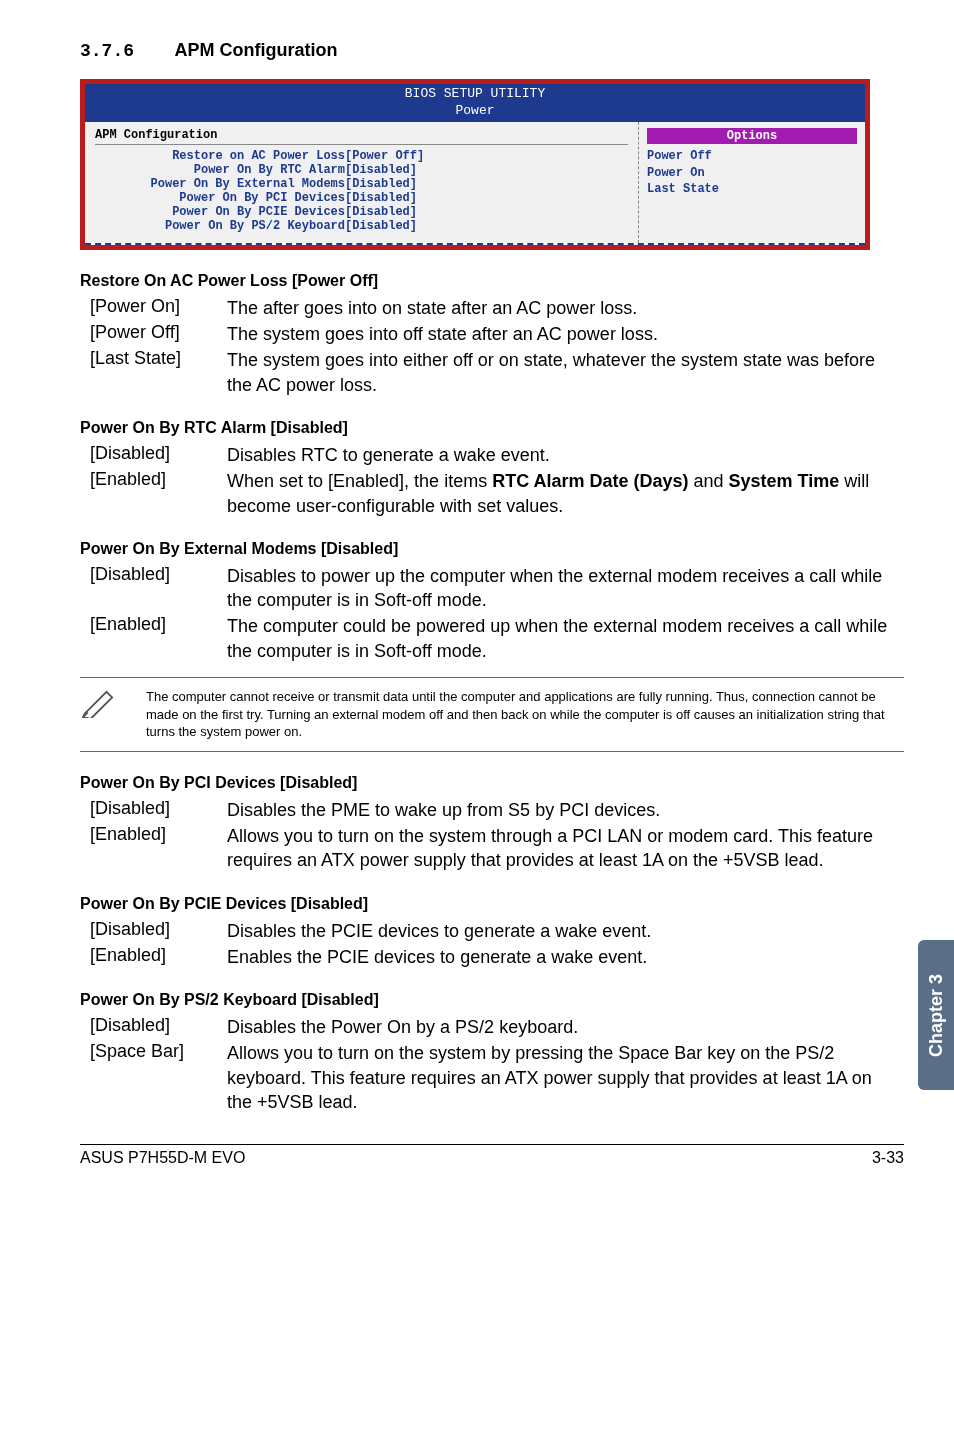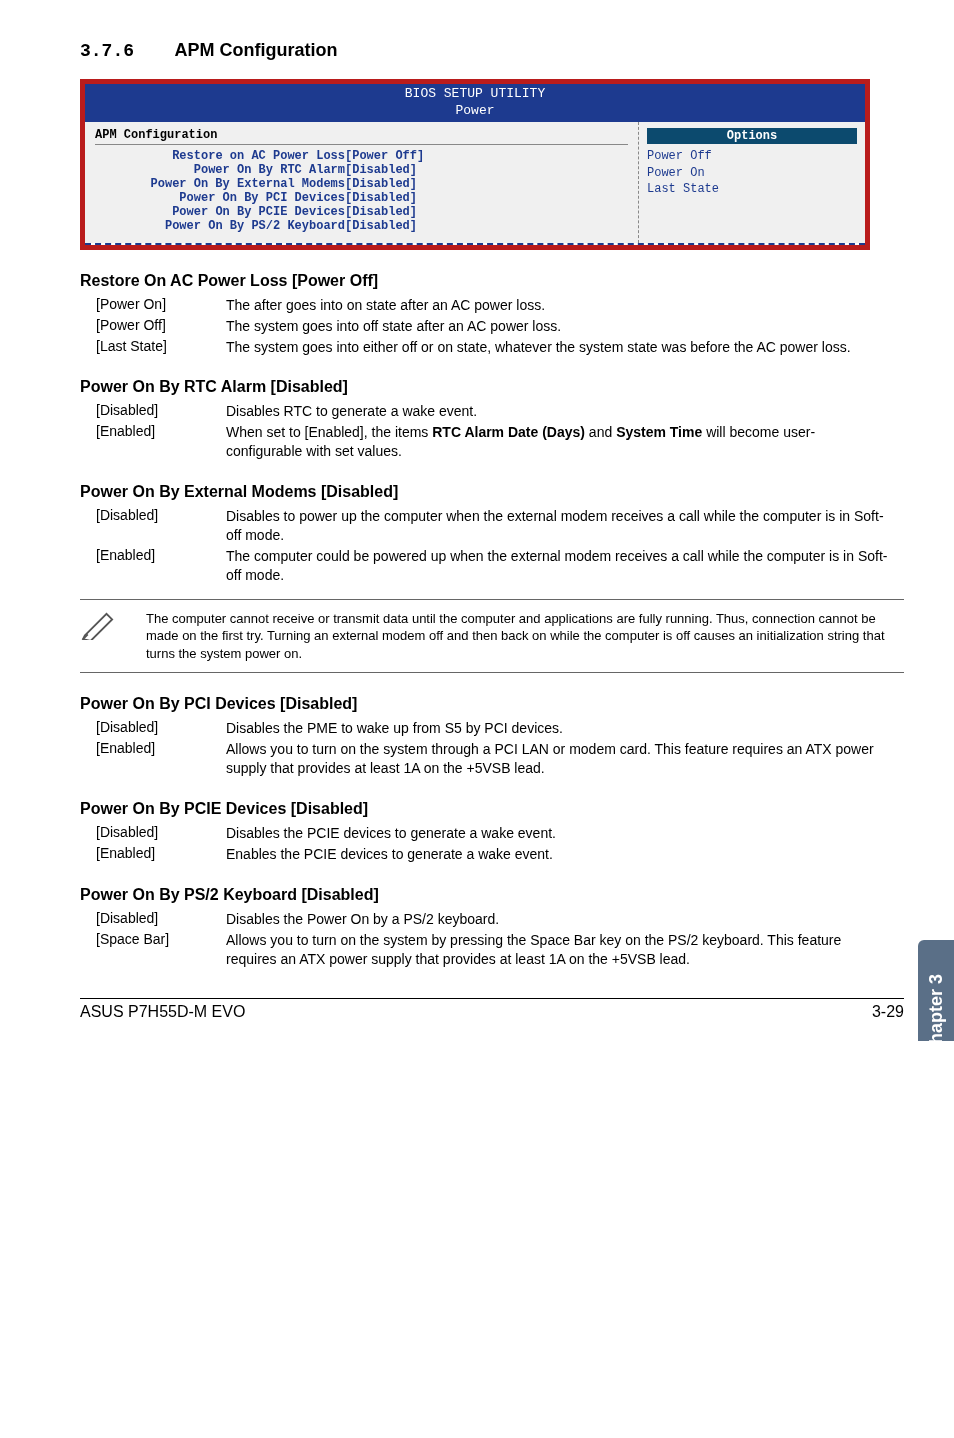--- a/index.html
+++ b/index.html
@@ -76,46 +76,47 @@
     color: #1d3a8f;
     font-weight: bold;
   }
   .bios-right {
     width: 210px;
     padding: 6px 8px;
     font-family: "Courier New", monospace;
     font-size: 12px;
   }
   .options-bar {
-    background: #0c4a6e;
+    background: #a21caf;
     color: #fff;
     text-align: center;
     font-weight: bold;
     padding: 1px 0;
     margin-bottom: 4px;
   }
   .bios-right-text {
     color: #1d3a8f;
-    font-weight: normal;
+    font-weight: bold;
     line-height: 1.4;
   }
   .dashed-bottom {
     border-top: 2px dashed #1d3a8f;
     margin: 0;
   }
 
   h4.item-heading {
     font-size: 16px;
     margin: 22px 0 6px 0;
     font-weight: bold;
   }
   .def-row {
     display: flex;
-    font-size: 14px;
-    margin: 2px 16px;
+    font-size: 18px;
+    margin: 2px 10px;
+    gap: 7px;
   }
   .def-term {
     width: 130px;
     flex-shrink: 0;
   }
   .def-desc {
     flex: 1;
     line-height: 1.35;
   }
   .note-block {
@@ -289,16 +290,16 @@
     </div>
   <div class="def-row">
       <div class="def-term">[Space Bar]</div>
       <div class="def-desc">Allows you to turn on the system by pressing the Space Bar key on the PS/2 keyboard. This feature requires an ATX power supply that provides at least 1A on the +5VSB lead.</div>
     </div>
 
   <div class="side-tab">Chapter 3</div>
 
   <div class="footer">
     <span>ASUS P7H55D-M EVO</span>
-    <span>3-29</span>
+    <span>3-33</span>
   </div>
 
 </div>
 
 </body></html>

